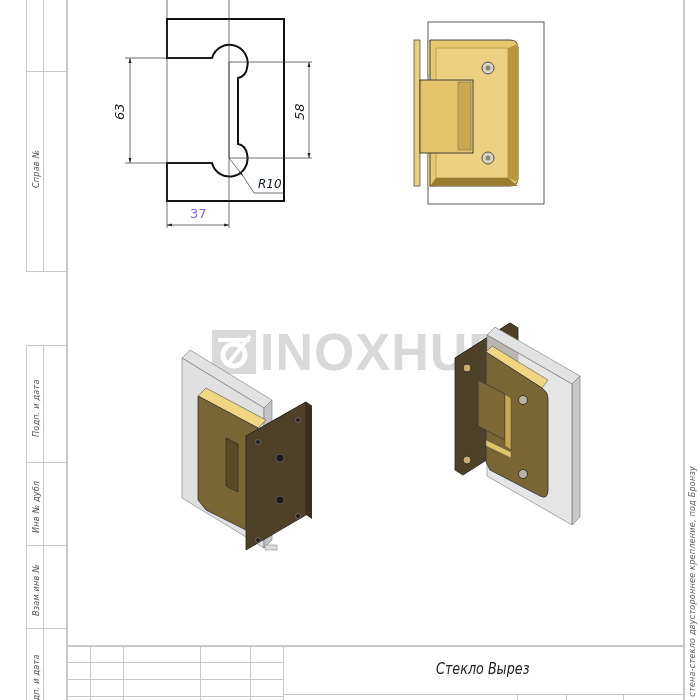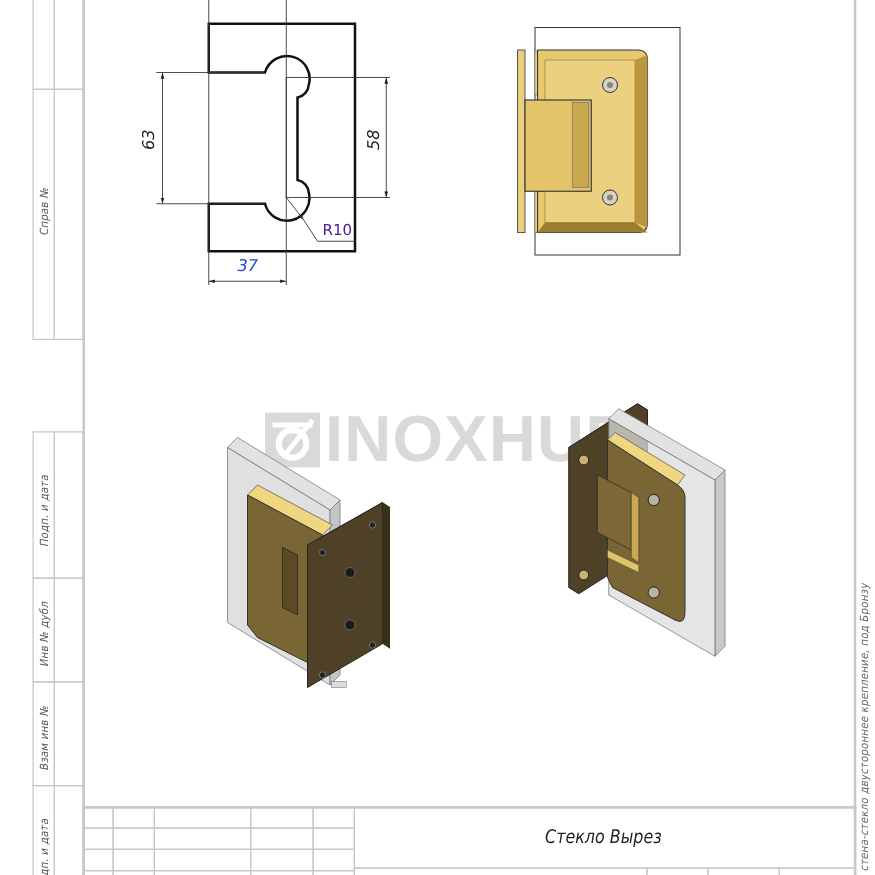--- a/index.html
+++ b/index.html
@@ -68,22 +68,22 @@
 
   <line x1="309" y1="62" x2="309" y2="158" stroke="#333" stroke-width="0.7" marker-start="url(#arr)" marker-end="url(#arr)"></line>
 
   <line x1="167" y1="225" x2="229" y2="225" stroke="#333" stroke-width="0.7" marker-start="url(#arr)" marker-end="url(#arr)"></line>
 
   <line x1="229" y1="158" x2="243" y2="176" stroke="#333" stroke-width="0.7" marker-end="url(#arr)"></line>
   <polyline points="243,176 254,193 284,193" fill="none" stroke="#333" stroke-width="0.7"></polyline>
 </svg>
 <span class="abs" style="left:112px; top:120px; transform:rotate(-90deg); transform-origin:left top; font-style:italic; font-size:13px; color:#222;">63</span>
 <span class="abs" style="left:292px; top:120px; transform:rotate(-90deg); transform-origin:left top; font-style:italic; font-size:13px; color:#222;">58</span>
-<span class="abs" style="left:190px; top:206px; font-style:italic; font-size:13px; color:#1d4ed8;">37</span>
-<span class="abs" style="left:258px; top:177px; font-size:12px; color:#4c1d95;">R10</span>
+<span class="abs" style="left:190px; top:206px; font-size:13px; color:#8b5cf6;">37</span>
+<span class="abs" style="left:258px; top:177px; font-style:italic; font-size:12px; color:#0f172a;">R10</span>
 
 <svg width="700" height="700" viewBox="0 0 700 700">
   <rect x="428" y="22" width="116" height="182" fill="none" stroke="#333" stroke-width="0.8"></rect>
 
   <rect x="414" y="40" width="6" height="146" fill="#e9cf7b" stroke="#555" stroke-width="0.8"></rect>
 
   <polygon points="428,41 436,41 436,76 428,76" fill="#f3df8f" stroke="#666" stroke-width="0.5"></polygon>
   <polygon points="428,150 436,150 436,186 428,186" fill="#f3df8f" stroke="#666" stroke-width="0.5"></polygon>
 
   <path d="M430,40 L510,40 Q518,40 518,48 L518,178 Q518,186 510,186 L430,186 Z" fill="#e7c86f" stroke="#333" stroke-width="0.9"></path>

